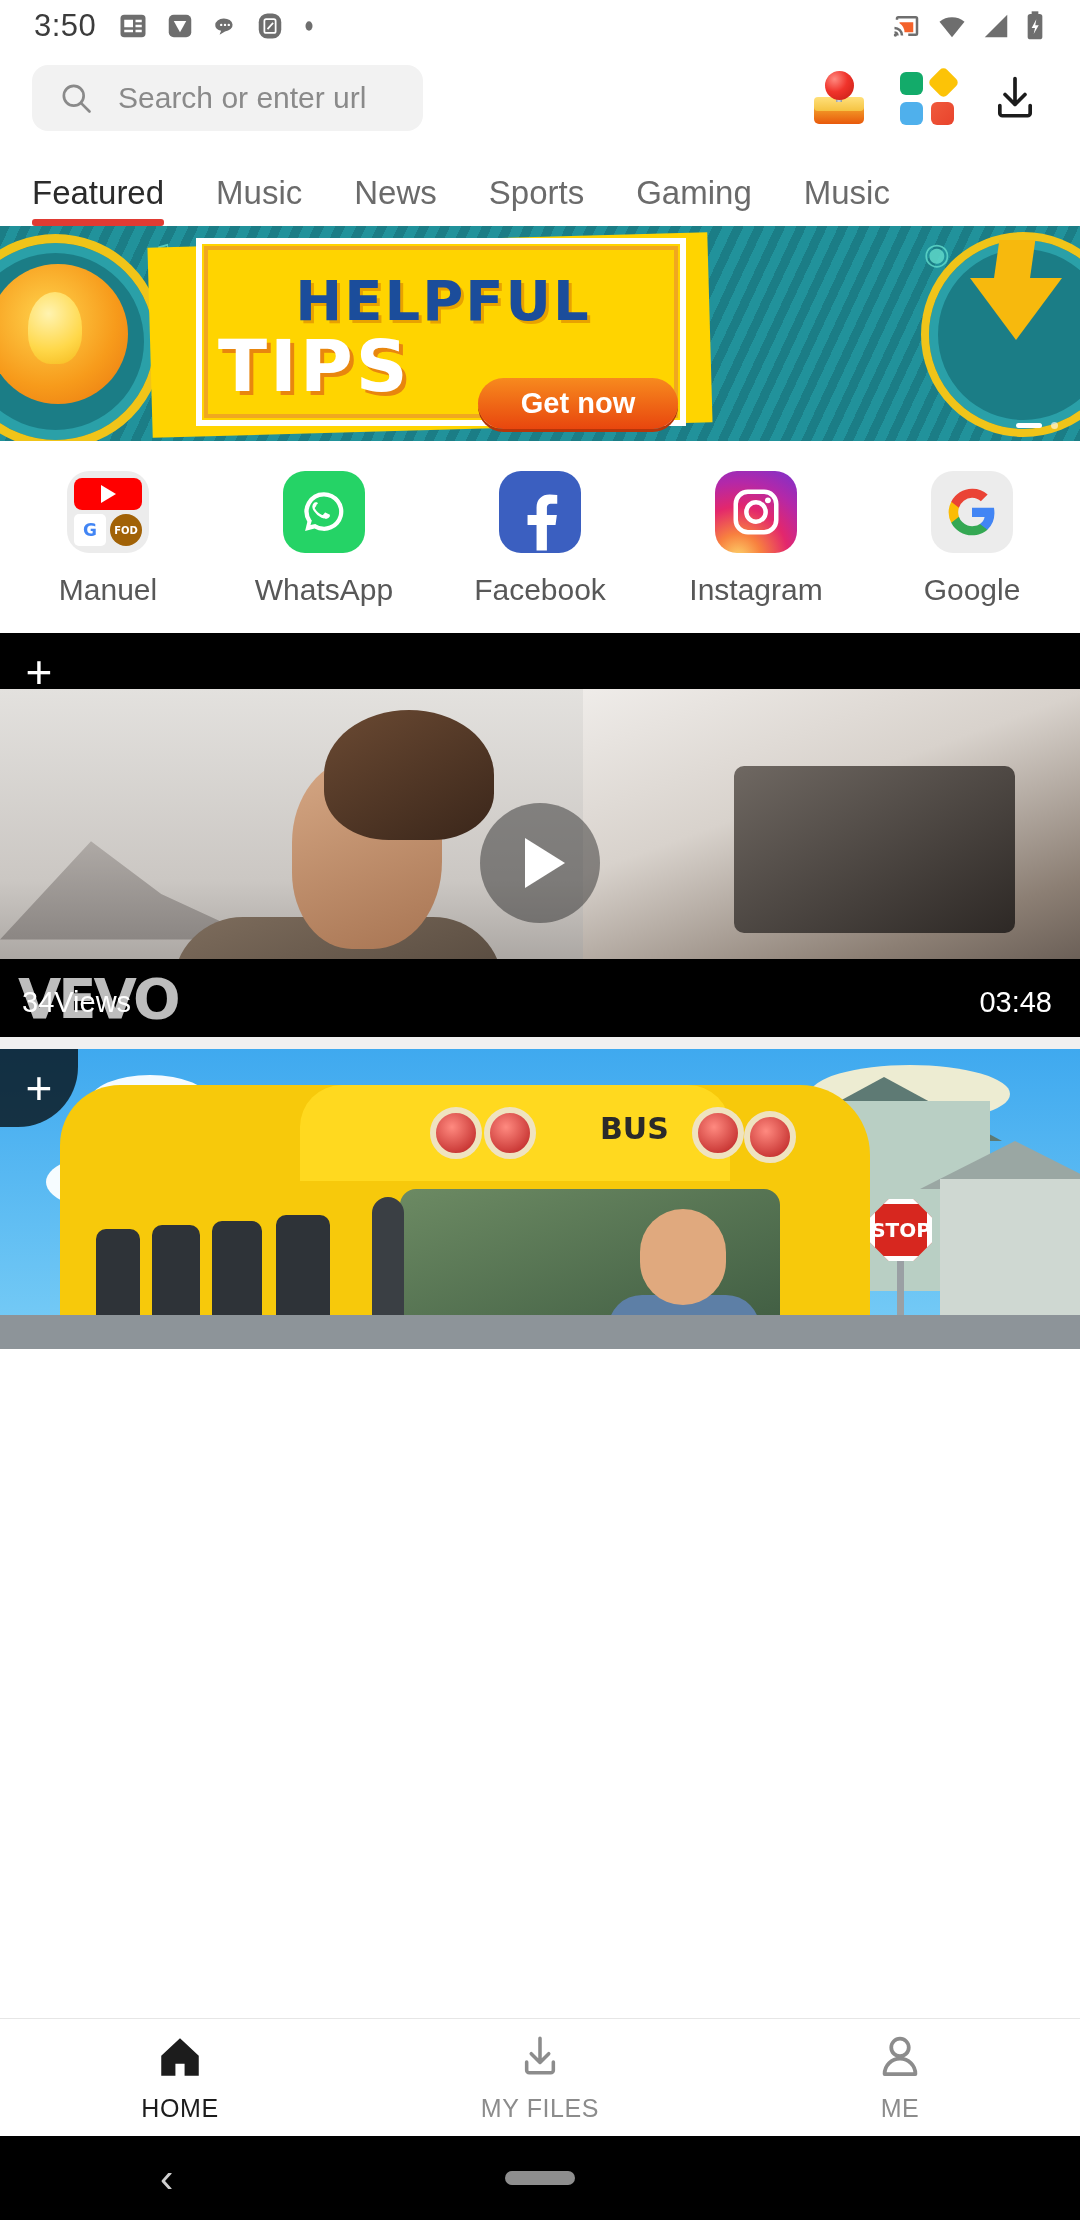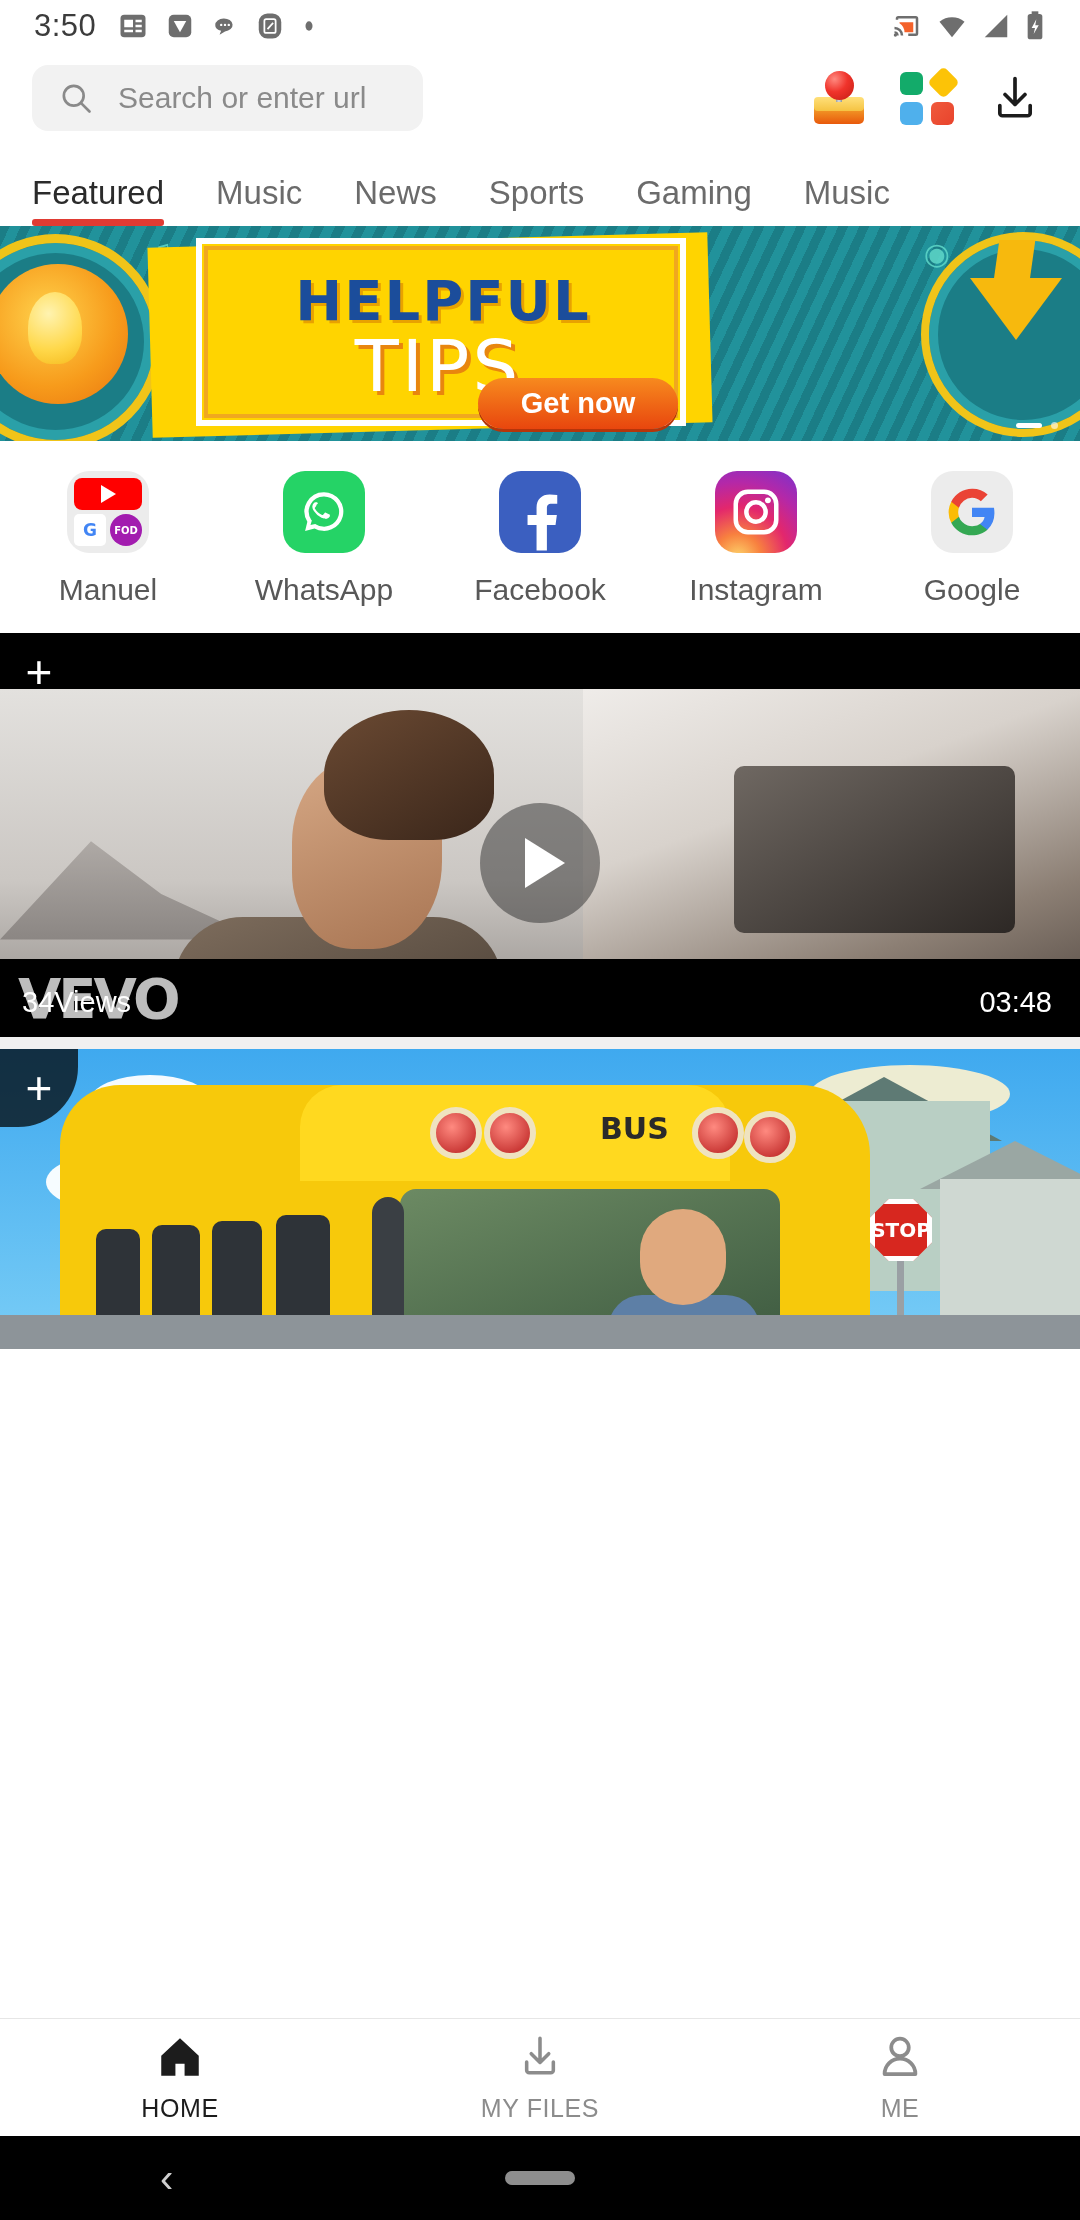--- a/index.html
+++ b/index.html
@@ -115,22 +115,22 @@
     position:absolute; left:196px; top:12px; width:490px; height:188px;
     background:#ffd400; border:6px solid #fff; outline:4px solid #f0a81f; outline-offset:-12px;
   }
   .bn-title1{
     position:absolute; left:238px; top:42px; width:410px; text-align:center;
     font-size:56px; font-weight:bold; color:#1b4d9b; letter-spacing:2px;
     font-family:"DejaVu Sans", sans-serif;
     text-shadow:3px 3px 0 #e8a200;
   }
   .bn-title2{
-    position:absolute; left:218px; top:98px; width:440px; text-align:center;
-    font-size:72px; font-weight:normal; color:#fff; letter-spacing:3px;
+    position:absolute; left:218px; top:98px; width:440px; 
+    font-size:72px; font-weight:bold; color:#fff; letter-spacing:3px;
     font-family:"DejaVu Sans", sans-serif;
     text-shadow:4px 4px 0 #e8860e;
   }
   .bn-cta{
     position:absolute; left:478px; top:152px; width:200px; height:51px;
     background:linear-gradient(#f78a1e,#e8460e); border-radius:26px;
     display:flex; align-items:center; justify-content:center;
     color:#fff; font-size:29px; font-weight:bold;
     box-shadow:0 3px 0 #b5350a;
   }
@@ -144,21 +144,21 @@
     display:flex; padding:30px 0 26px; background:#fff;
   }
   .sc{ flex:1; display:flex; flex-direction:column; align-items:center; gap:20px;}
   .sc-ico{ width:82px; height:82px; border-radius:22px; position:relative; overflow:hidden;}
   .sc-label{ font-size:30px; color:#585858;}
 
   .ic-sites{ background:#ececec; display:grid; grid-template-columns:1fr 1fr; grid-template-rows:1fr 1fr; padding:7px; gap:4px;}
   .yt-mini{ grid-column:1 / span 2; background:#ff0000; border-radius:8px; display:flex; align-items:center; justify-content:center;}
   .yt-mini::after{content:""; width:0;height:0;border-left:15px solid #fff;border-top:9px solid transparent;border-bottom:9px solid transparent;}
   .g-mini{ background:#fff; border-radius:5px; display:flex;align-items:center;justify-content:center;font:bold 17px "DejaVu Sans",sans-serif;color:#4285f4;}
-  .fod-mini{ background:#a21caf; border-radius:16px; display:flex;align-items:center;justify-content:center;font:bold 10px "DejaVu Sans",sans-serif;color:#fff;}
+  .fod-mini{ background:#a16207; border-radius:16px; display:flex;align-items:center;justify-content:center;font:bold 10px "DejaVu Sans",sans-serif;color:#fff;}
 
   .ic-wa{ background:#25d366; display:flex;align-items:center;justify-content:center;}
   .ic-fb{ background:#3b5fc0; display:flex;align-items:flex-end;justify-content:center;}
   .ic-ig{ background:radial-gradient(circle at 28% 105%, #fdd36a 0%, #f8813f 22%, #e3276c 48%, #b428a8 72%, #7a32cd 100%);
           display:flex;align-items:center;justify-content:center;}
   .ic-gg{ background:#ececec; display:flex;align-items:center;justify-content:center;}
 
   
   .card{ background:#fff; }
   .thumb{ position:relative; width:100%; background:#000; overflow:hidden;}

